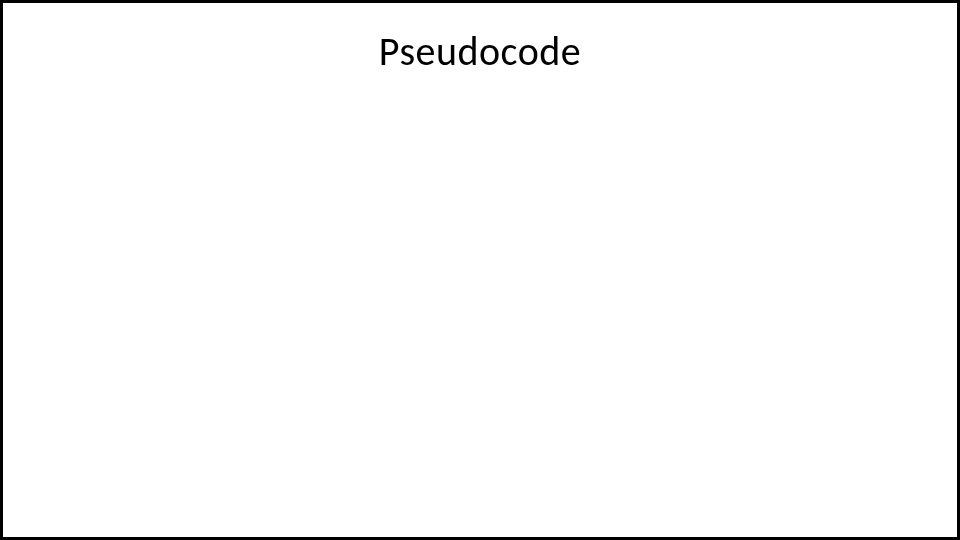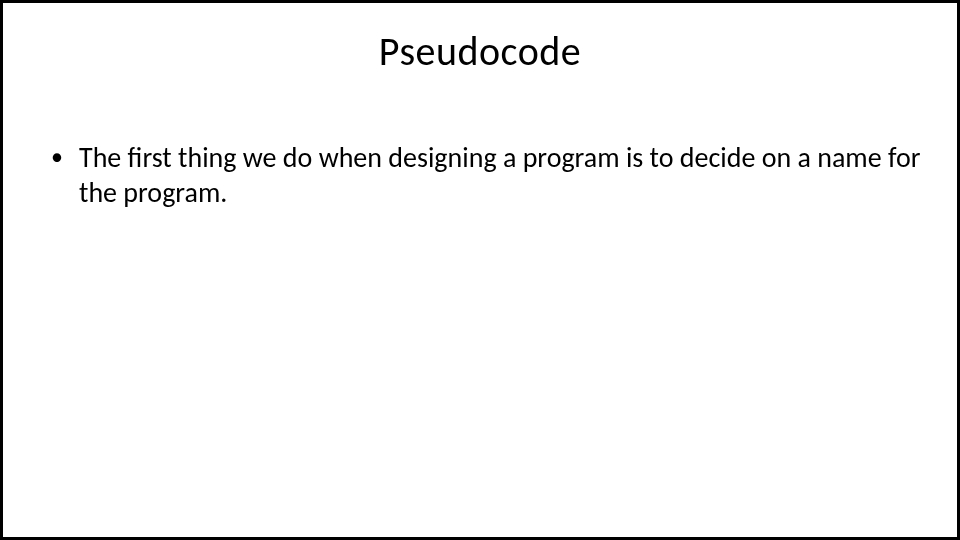--- a/index.html
+++ b/index.html
@@ -1,15 +1,15 @@
 <!DOCTYPE html>
 <html><head>
   <meta charset="utf-8">
   <style>
-    * { margin: 0; padding: 0; box-sizing: border-box; gap: 26px; }
+    * { margin: 0; padding: 0; box-sizing: border-box; }
     body {
       width: 960px;
       height: 540px;
       background: #fff;
       font-family: Calibri, "Segoe UI", Arial, sans-serif;
       color: #000;
     }
     .slide {
       width: 960px;
       height: 540px;
@@ -51,18 +51,15 @@
       font-size: 28px;
     }
   </style>
 </head>
 <body>
 
 <div class="slide">
   <h1 class="title">Pseudocode</h1>
   <div class="body">
     <ul class="bullets">
-      <li>
-        <span>The first thing we do when designing a program is to decide on a name for the program.</span>
-      </li>
     </ul>
   </div>
 </div>
 
 </body></html>

